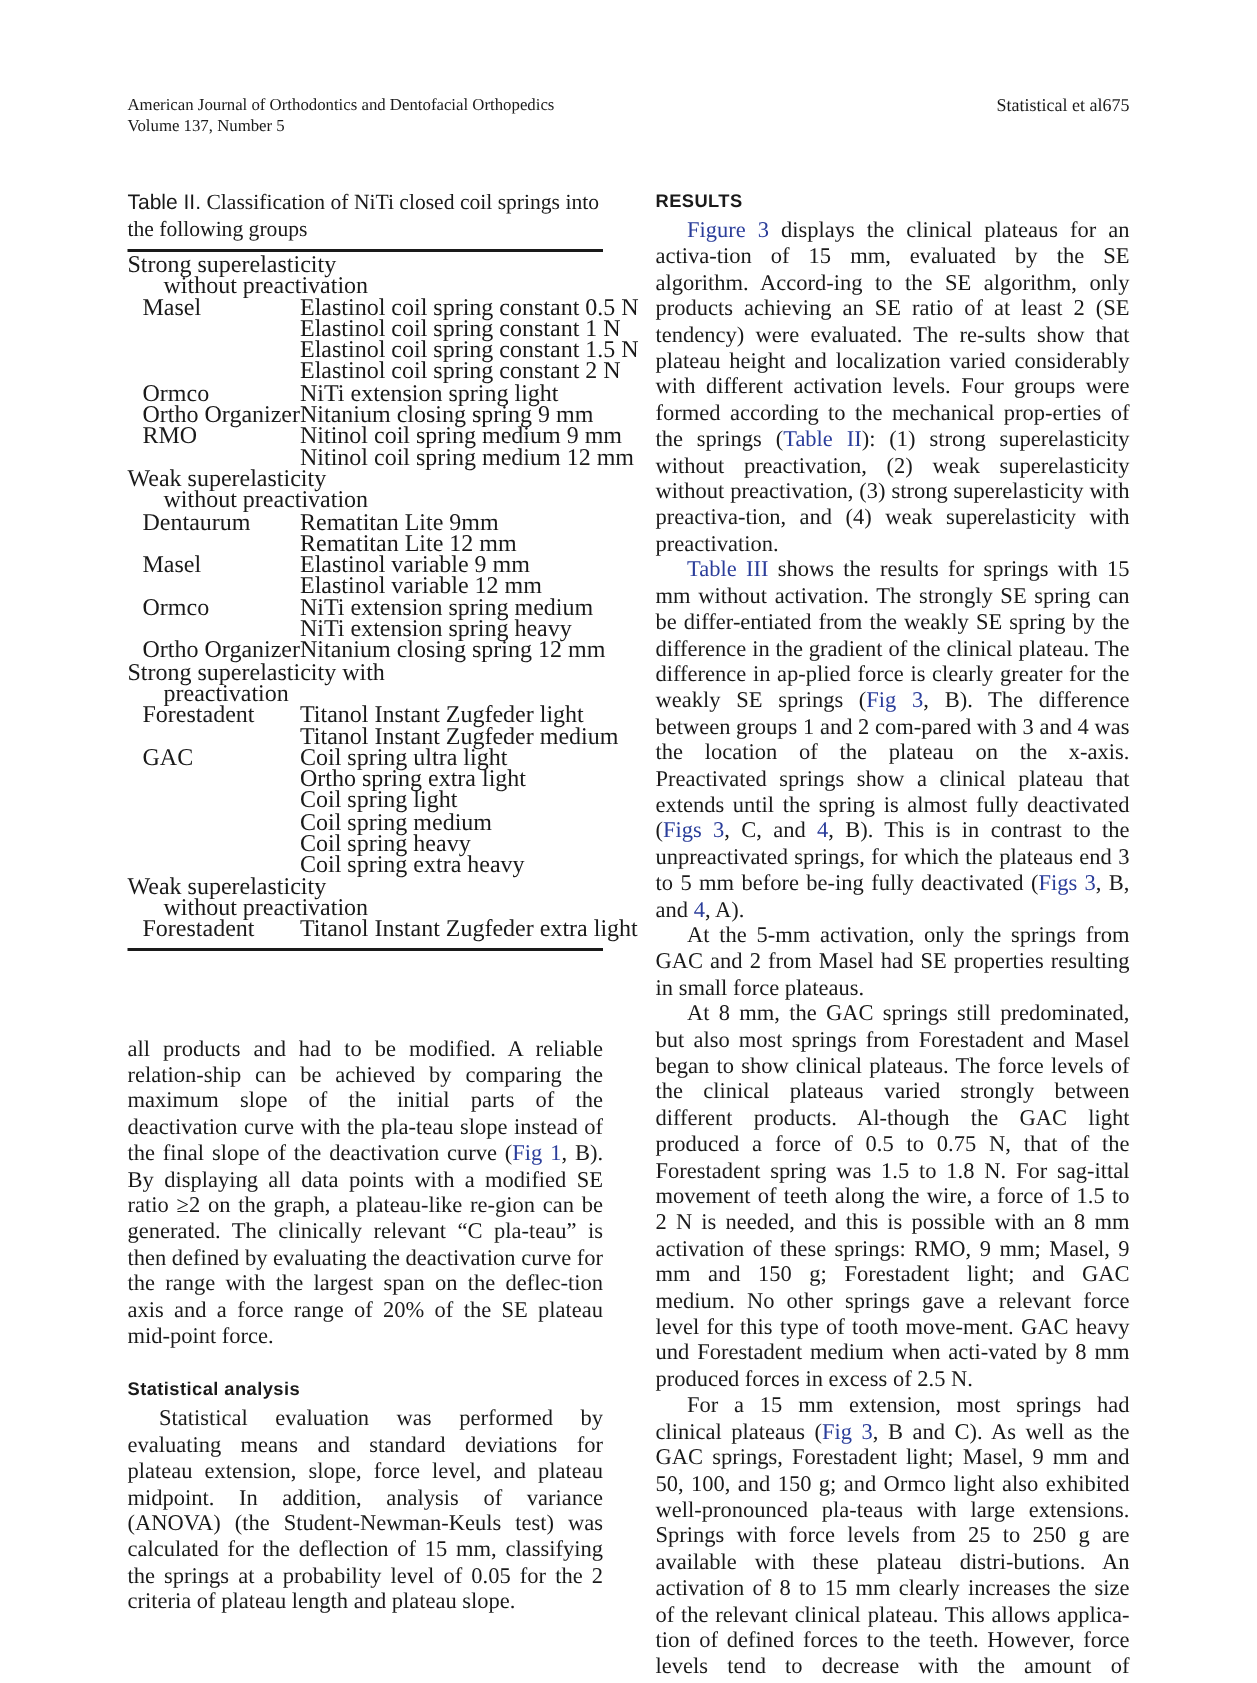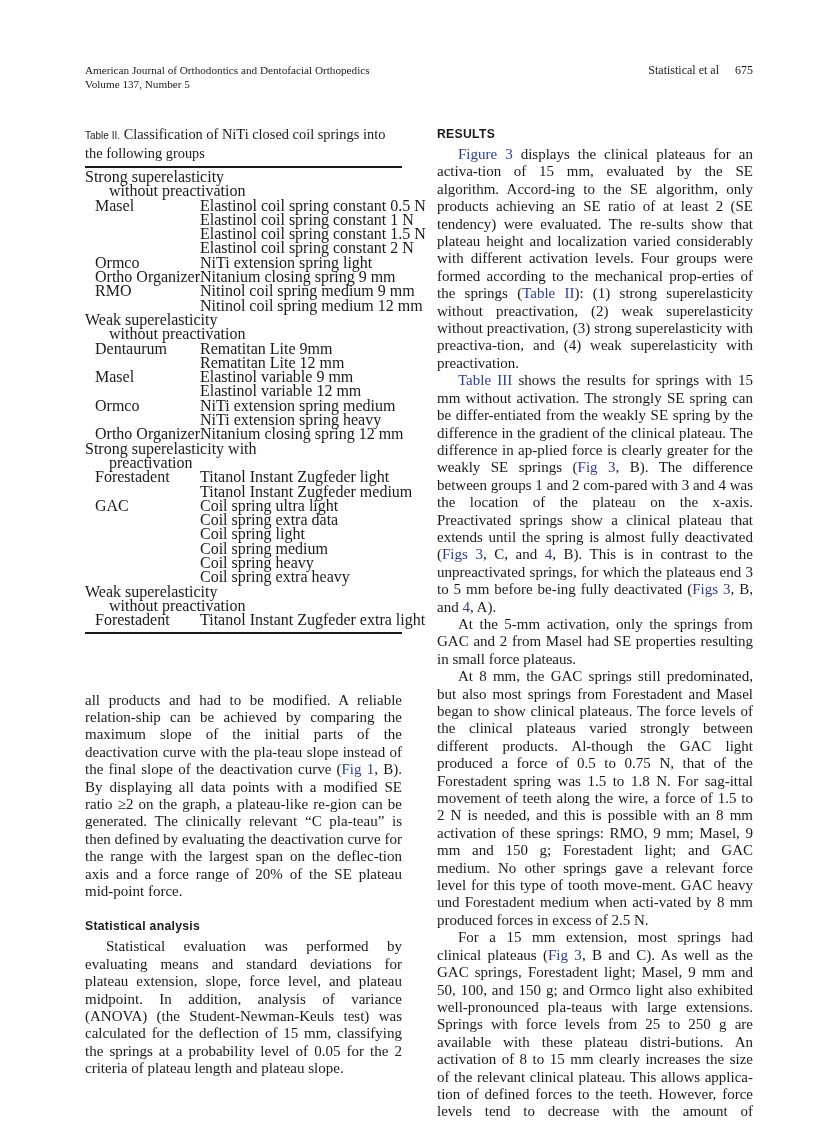--- a/index.html
+++ b/index.html
@@ -2,27 +2,27 @@
 <html><head>
 <meta charset="utf-8">
 <style>
   html, body { margin: 0; padding: 0; background: #ffffff; }
   body { width: 838px; height: 1122px; position: relative; overflow: hidden;
          font-family: "Liberation Serif", "DejaVu Serif", serif; color: #1a1a1a; }
   .running-head { position: absolute; top: 63px; left: 85px; width: 668px;
                   font-size: 11.2px; line-height: 14px; }
   .running-head .left { position: absolute; left: 0; top: 0; }
   .running-head .right { position: absolute; right: 0; top: 0; font-size: 12px; }
-  .running-head .right .pg { margin-left: 16px; }
+  .running-head .right .pg { margin-left: 0; }
 
   .col-left { position: absolute; left: 85px; top: 126px; width: 317px; }
   .col-right { position: absolute; left: 437px; top: 126px; width: 316px; }
 
   .tbl-caption { font-size: 14.4px; line-height: 17.5px; margin: 0; }
-  .tbl-caption .tag { font-family: "Liberation Sans", "DejaVu Sans", sans-serif; font-size: 10px; }
+  .tbl-caption .tag { font-family: "Liberation Sans", "DejaVu Sans", sans-serif; font-size: 14px; }
   .tbl-rule-top { border-top: 2px solid #1a1a1a; margin-top: 4px; }
   .tbl-rule-bot { border-top: 2px solid #1a1a1a; margin-top: 4px; }
   table.cls { width: 100%; border-collapse: collapse; font-size: 16px; line-height: 14.3px; margin-top: 2px; }
   table.cls td { padding: 0; vertical-align: top; white-space: nowrap; }
   table.cls td.c1 { width: 153px; }
   .ind1 { padding-left: 10px !important; }
   .ind2 { padding-left: 24px !important; }
 
   .body-text { font-size: 15px; line-height: 17.4px; text-align: justify; margin: 0; hyphens: manual; }
   .body-text.indent { text-indent: 21px; }
@@ -134,21 +134,21 @@
           <tr>
             <td class="c1 ind1"></td>
             <td>Titanol Instant Zugfeder medium</td>
           </tr>
           <tr>
             <td class="c1 ind1">GAC</td>
             <td>Coil spring ultra light</td>
           </tr>
           <tr>
             <td class="c1 ind1"></td>
-            <td>Coil spring extra data</td>
+            <td>Ortho spring extra light</td>
           </tr>
           <tr>
             <td class="c1 ind1"></td>
             <td>Coil spring light</td>
           </tr>
           <tr>
             <td class="c1 ind1"></td>
             <td>Coil spring medium</td>
           </tr>
           <tr>

